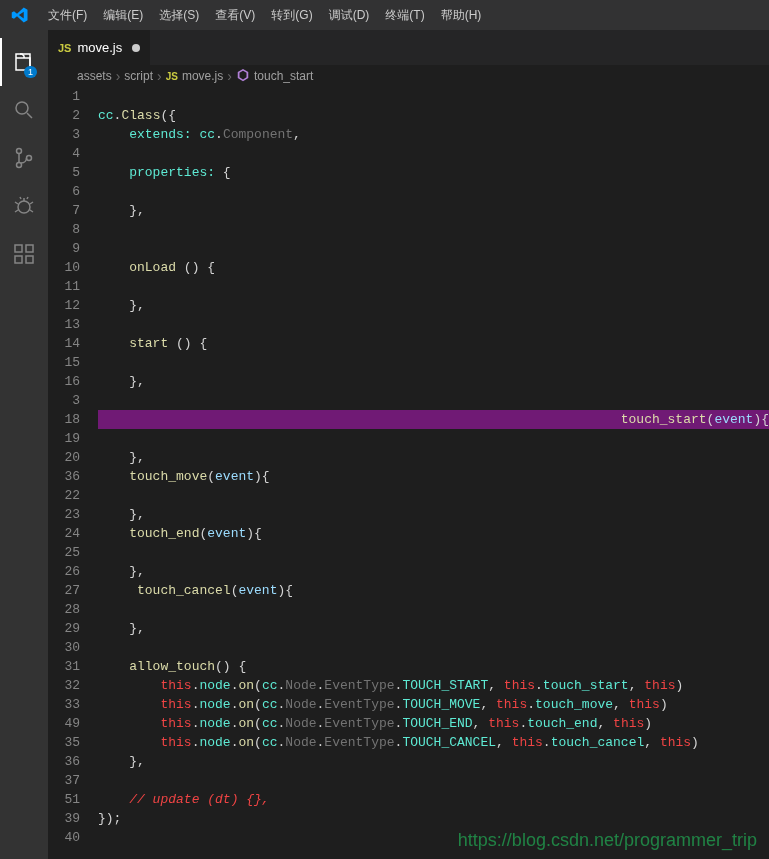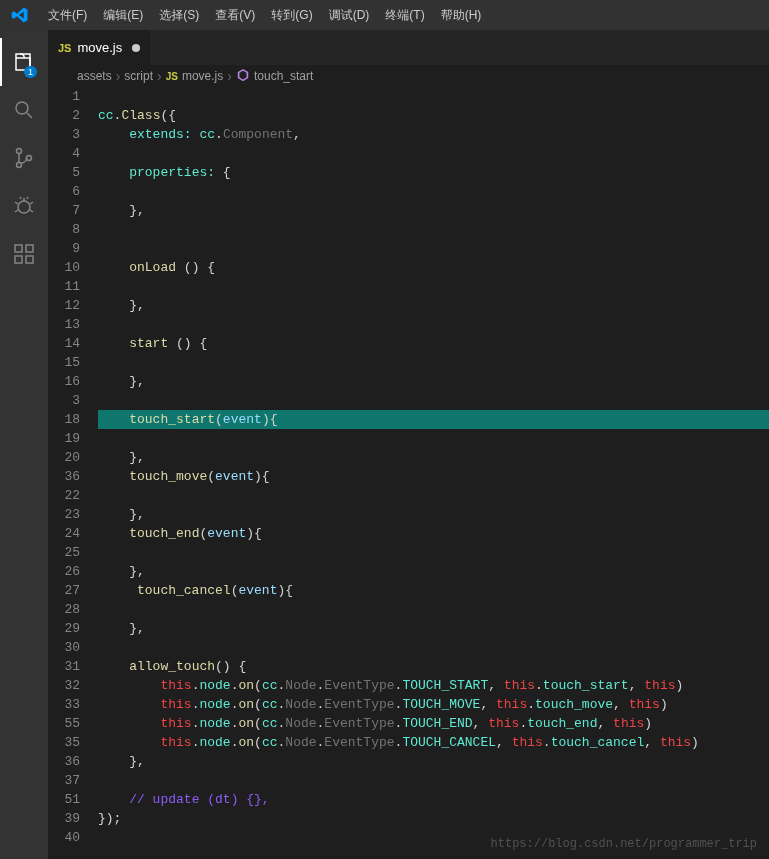--- a/index.html
+++ b/index.html
@@ -148,35 +148,35 @@
   user-select: none;
   background: #1e1e1e;
 }
 .gutter .ln { height: 19px; }
 .code {
   flex: 1;
   white-space: pre;
   position: relative;
 }
 .code .line { height: 19px; }
-.code .hl { background: #0f766e; width: 100%; display: inline-block; }
+.code .hl { background: #701a75; width: 100%; display: inline-block; text-align: right; }
 .tok-kw { color: #ef4444; }
 .tok-fn { color: #dcdcaa; }
 .tok-type { color: #737373; }
 .tok-prop { color: #5eead4; }
 .tok-punc { color: #d4d4d4; }
-.tok-comment { color: #8b5cf6; }
+.tok-comment { color: #ef4444; font-style: italic; }
 .tok-param { color: #9cdcfe; }
 .watermark {
   position: absolute;
   bottom: 8px;
   right: 12px;
-  color: #737373;
-  font-family: Liberation Mono, monospace;
-  font-size: 12px;
+  color: #22c55e;
+  font-family: Liberation Sans, sans-serif;
+  font-size: 18px;
   opacity: 0.6;
 }
 </style>
 </head>
 <body>
 
 <div class="menubar">
   <div class="logo">
     <svg width="18" height="18" viewBox="0 0 24 24">
         <path fill="#0098ff" d="M17 2l5 3v14l-5 3-9-8.2L4 17l-3-1.5v-7L4 7l4 3.2L17 2zm0 5.5L10.5 12 17 16.5v-9z"></path>
@@ -286,21 +286,21 @@
           <div class="ln">24</div>
           <div class="ln">25</div>
           <div class="ln">26</div>
           <div class="ln">27</div>
           <div class="ln">28</div>
           <div class="ln">29</div>
           <div class="ln">30</div>
           <div class="ln">31</div>
           <div class="ln">32</div>
           <div class="ln">33</div>
-          <div class="ln">55</div>
+          <div class="ln">49</div>
           <div class="ln">35</div>
           <div class="ln">36</div>
           <div class="ln">37</div>
           <div class="ln">51</div>
           <div class="ln">39</div>
           <div class="ln">40</div>
         </div>
       <div class="code" id="code"><div class="line">&nbsp;</div><div class="line"><span class="tok-prop">cc</span><span class="tok-punc">.</span><span class="tok-fn">Class</span><span class="tok-punc">({</span></div><div class="line">    <span class="tok-prop">extends:</span> <span class="tok-prop">cc</span><span class="tok-punc">.</span><span class="tok-type">Component</span><span class="tok-punc">,</span></div><div class="line">&nbsp;</div><div class="line">    <span class="tok-prop">properties:</span> <span class="tok-punc">{</span></div><div class="line">&nbsp;</div><div class="line">    <span class="tok-punc">},</span></div><div class="line">&nbsp;</div><div class="line">&nbsp;</div><div class="line">    <span class="tok-fn">onLoad</span> <span class="tok-punc">() {</span></div><div class="line">&nbsp;</div><div class="line">    <span class="tok-punc">},</span></div><div class="line">&nbsp;</div><div class="line">    <span class="tok-fn">start</span> <span class="tok-punc">() {</span></div><div class="line">&nbsp;</div><div class="line">    <span class="tok-punc">},</span></div><div class="line">&nbsp;</div><div class="line hl">    <span class="tok-fn">touch_start</span><span class="tok-punc">(</span><span class="tok-param">event</span><span class="tok-punc">){</span></div><div class="line">&nbsp;</div><div class="line">    <span class="tok-punc">},</span></div><div class="line">    <span class="tok-fn">touch_move</span><span class="tok-punc">(</span><span class="tok-param">event</span><span class="tok-punc">){</span></div><div class="line">&nbsp;</div><div class="line">    <span class="tok-punc">},</span></div><div class="line">    <span class="tok-fn">touch_end</span><span class="tok-punc">(</span><span class="tok-param">event</span><span class="tok-punc">){</span></div><div class="line">&nbsp;</div><div class="line">    <span class="tok-punc">},</span></div><div class="line">     <span class="tok-fn">touch_cancel</span><span class="tok-punc">(</span><span class="tok-param">event</span><span class="tok-punc">){</span></div><div class="line">&nbsp;</div><div class="line">    <span class="tok-punc">},</span></div><div class="line">&nbsp;</div><div class="line">    <span class="tok-fn">allow_touch</span><span class="tok-punc">() {</span></div><div class="line">        <span class="tok-kw">this</span><span class="tok-punc">.</span><span class="tok-prop">node</span><span class="tok-punc">.</span><span class="tok-fn">on</span><span class="tok-punc">(</span><span class="tok-prop">cc</span><span class="tok-punc">.</span><span class="tok-type">Node</span><span class="tok-punc">.</span><span class="tok-type">EventType</span><span class="tok-punc">.</span><span class="tok-prop">TOUCH_START</span><span class="tok-punc">, </span><span class="tok-kw">this</span><span class="tok-punc">.</span><span class="tok-prop">touch_start</span><span class="tok-punc">, </span><span class="tok-kw">this</span><span class="tok-punc">)</span></div><div class="line">        <span class="tok-kw">this</span><span class="tok-punc">.</span><span class="tok-prop">node</span><span class="tok-punc">.</span><span class="tok-fn">on</span><span class="tok-punc">(</span><span class="tok-prop">cc</span><span class="tok-punc">.</span><span class="tok-type">Node</span><span class="tok-punc">.</span><span class="tok-type">EventType</span><span class="tok-punc">.</span><span class="tok-prop">TOUCH_MOVE</span><span class="tok-punc">, </span><span class="tok-kw">this</span><span class="tok-punc">.</span><span class="tok-prop">touch_move</span><span class="tok-punc">, </span><span class="tok-kw">this</span><span class="tok-punc">)</span></div><div class="line">        <span class="tok-kw">this</span><span class="tok-punc">.</span><span class="tok-prop">node</span><span class="tok-punc">.</span><span class="tok-fn">on</span><span class="tok-punc">(</span><span class="tok-prop">cc</span><span class="tok-punc">.</span><span class="tok-type">Node</span><span class="tok-punc">.</span><span class="tok-type">EventType</span><span class="tok-punc">.</span><span class="tok-prop">TOUCH_END</span><span class="tok-punc">, </span><span class="tok-kw">this</span><span class="tok-punc">.</span><span class="tok-prop">touch_end</span><span class="tok-punc">, </span><span class="tok-kw">this</span><span class="tok-punc">)</span></div><div class="line">        <span class="tok-kw">this</span><span class="tok-punc">.</span><span class="tok-prop">node</span><span class="tok-punc">.</span><span class="tok-fn">on</span><span class="tok-punc">(</span><span class="tok-prop">cc</span><span class="tok-punc">.</span><span class="tok-type">Node</span><span class="tok-punc">.</span><span class="tok-type">EventType</span><span class="tok-punc">.</span><span class="tok-prop">TOUCH_CANCEL</span><span class="tok-punc">, </span><span class="tok-kw">this</span><span class="tok-punc">.</span><span class="tok-prop">touch_cancel</span><span class="tok-punc">, </span><span class="tok-kw">this</span><span class="tok-punc">)</span></div><div class="line">    <span class="tok-punc">},</span></div><div class="line">&nbsp;</div><div class="line">    <span class="tok-comment">// update (dt) {},</span></div><div class="line"><span class="tok-punc">});</span></div><div class="line">&nbsp;</div></div>
     </div>
   </div>

